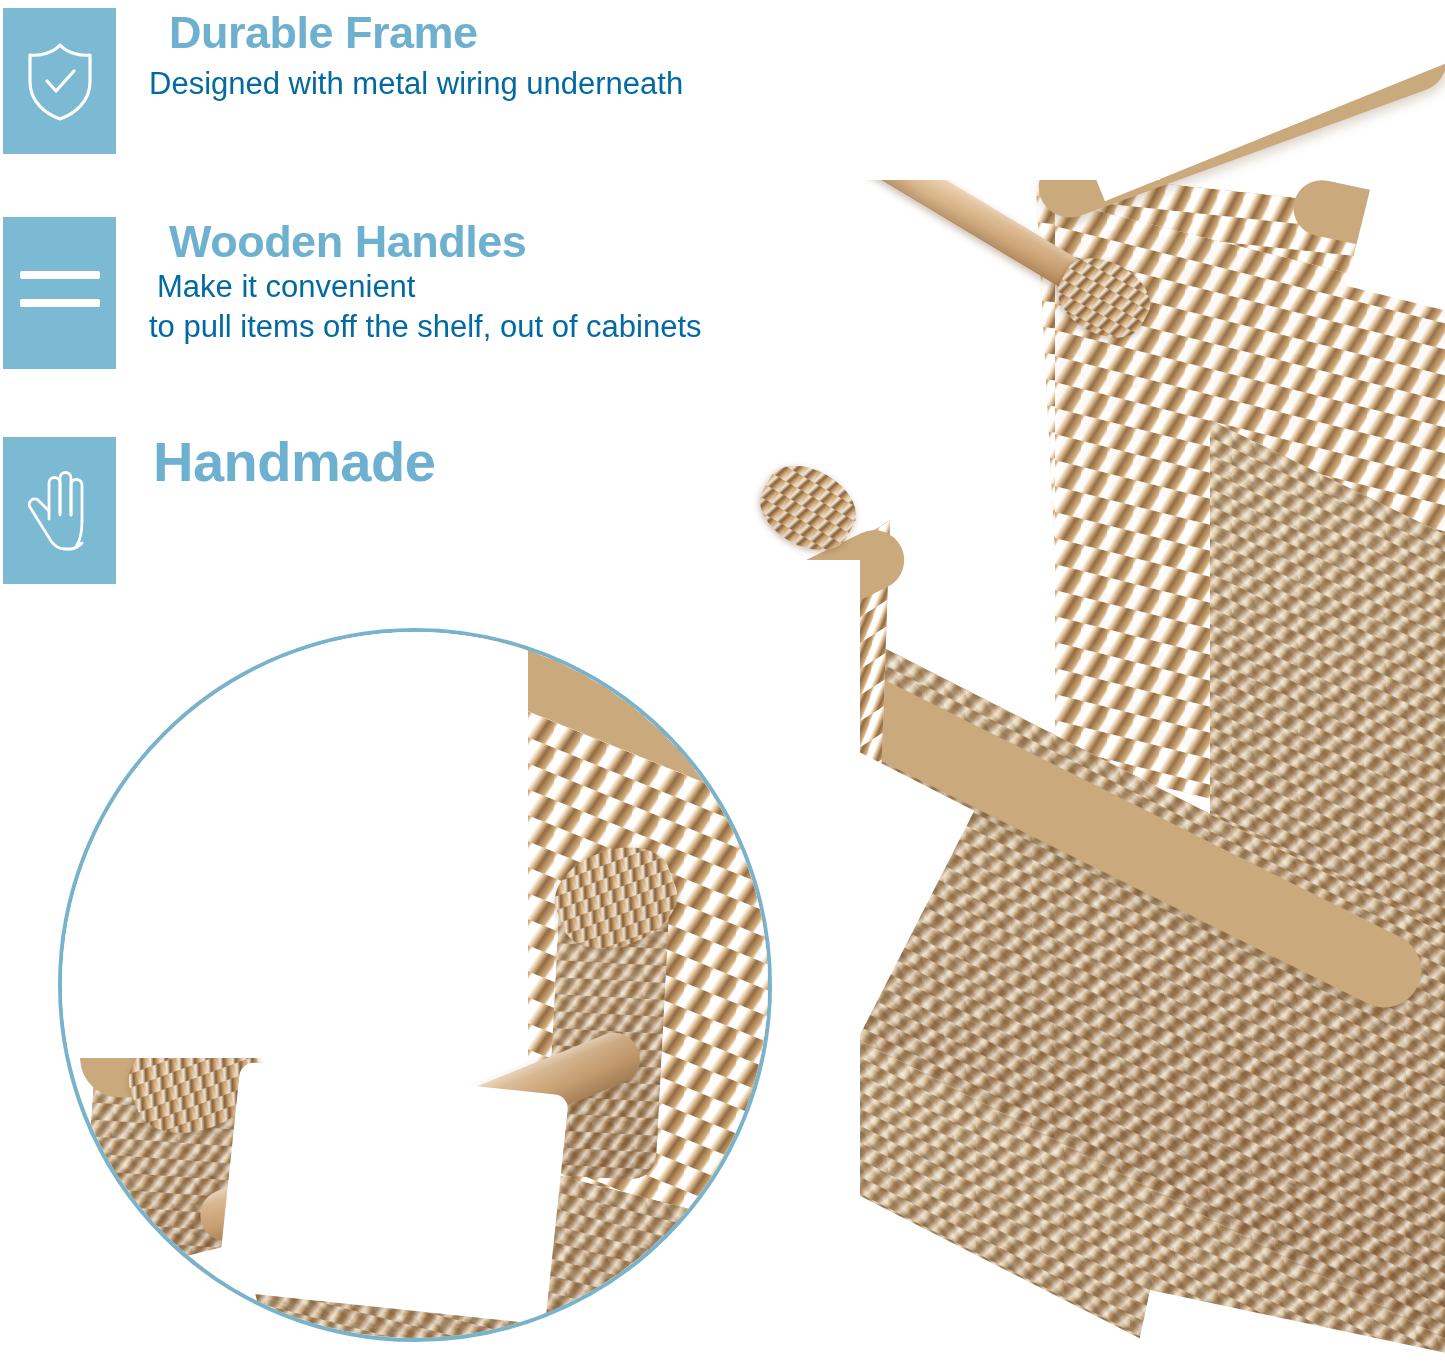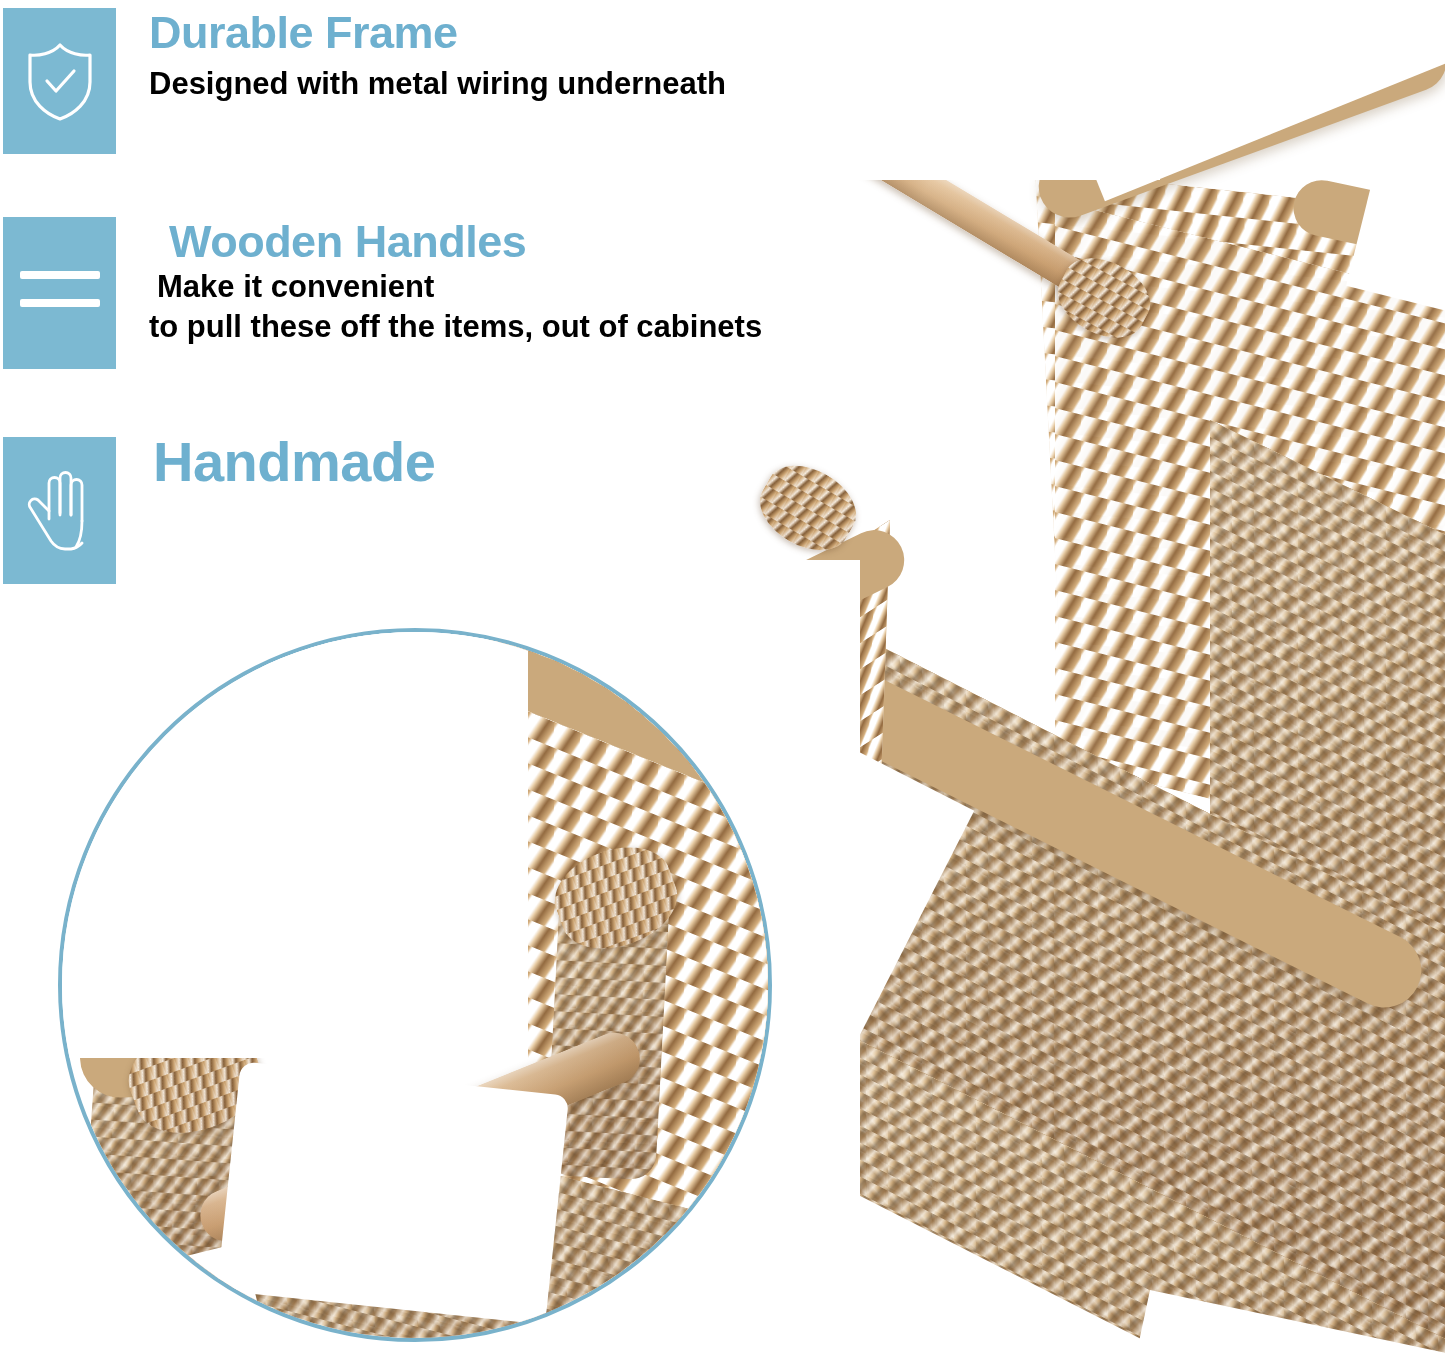--- a/index.html
+++ b/index.html
@@ -30,29 +30,29 @@
   .icon-tile svg { position:absolute; }
 
   .feature-text { position:absolute; left:149px; top:0; width:640px; }
 
   .feat-title {
     color:#6eb0cf;
     font-weight:bold;
     letter-spacing:-0.5px;
     white-space:nowrap;
   }
-  .feature-1 .feat-title { font-size:45px; line-height:50px; margin-left:0; }
+  .feature-1 .feat-title { font-size:45px; line-height:50px; margin-left:20px; }
   .feature-2 .feat-title { font-size:45px; line-height:50px; margin-left:20px; }
   .feature-3 .feat-title { font-size:56px; line-height:50px; margin-left:4px; }
 
   .feat-body {
-    color:#000000;
+    color:#0369a1;
     font-size:31px;
     line-height:40px;
-    font-weight:700;
+    font-weight:400;
     white-space:nowrap;
   }
   .feature-1 .feat-body { margin-top:6px; }
   .feature-2 .feat-body { margin-top:0; }
   .feature-3 .feat-body { margin-top:8px; }
   .feat-body .l1 { display:block; }
   .feat-body .l2 { display:block; }
   .feature-2 .feat-body .l1 { margin-left:8px; }
 
   
@@ -406,21 +406,21 @@
     <div class="icon-tile">
       <svg width="80" height="46" viewBox="0 0 80 46" style="left:17px;top:52px;">
         <rect x="0" y="2" width="80" height="8" rx="2" fill="#ffffff"></rect>
         <rect x="0" y="30" width="80" height="8" rx="2" fill="#ffffff"></rect>
       </svg>
     </div>
     <div class="feature-text">
       <div class="feat-title">Wooden Handles</div>
       <div class="feat-body">
         <span class="l1">Make it convenient</span>
-        <span class="l2">to pull these off the items, out of cabinets</span>
+        <span class="l2">to pull items off the shelf, out of cabinets</span>
       </div>
     </div>
   </div>
 
   <div class="feature feature-3">
     <div class="icon-tile">
       <svg width="72" height="86" viewBox="0 0 72 86" style="left:22px;top:30px;">
         <g fill="none" stroke="#ffffff" stroke-width="2.8" stroke-linecap="round" stroke-linejoin="round">
           <path d="M24 52 V16 a5.5 5.5 0 0 1 11 0 V48"></path>
           <path d="M35 46 V11 a5.5 5.5 0 0 1 11 0 V48"></path>

